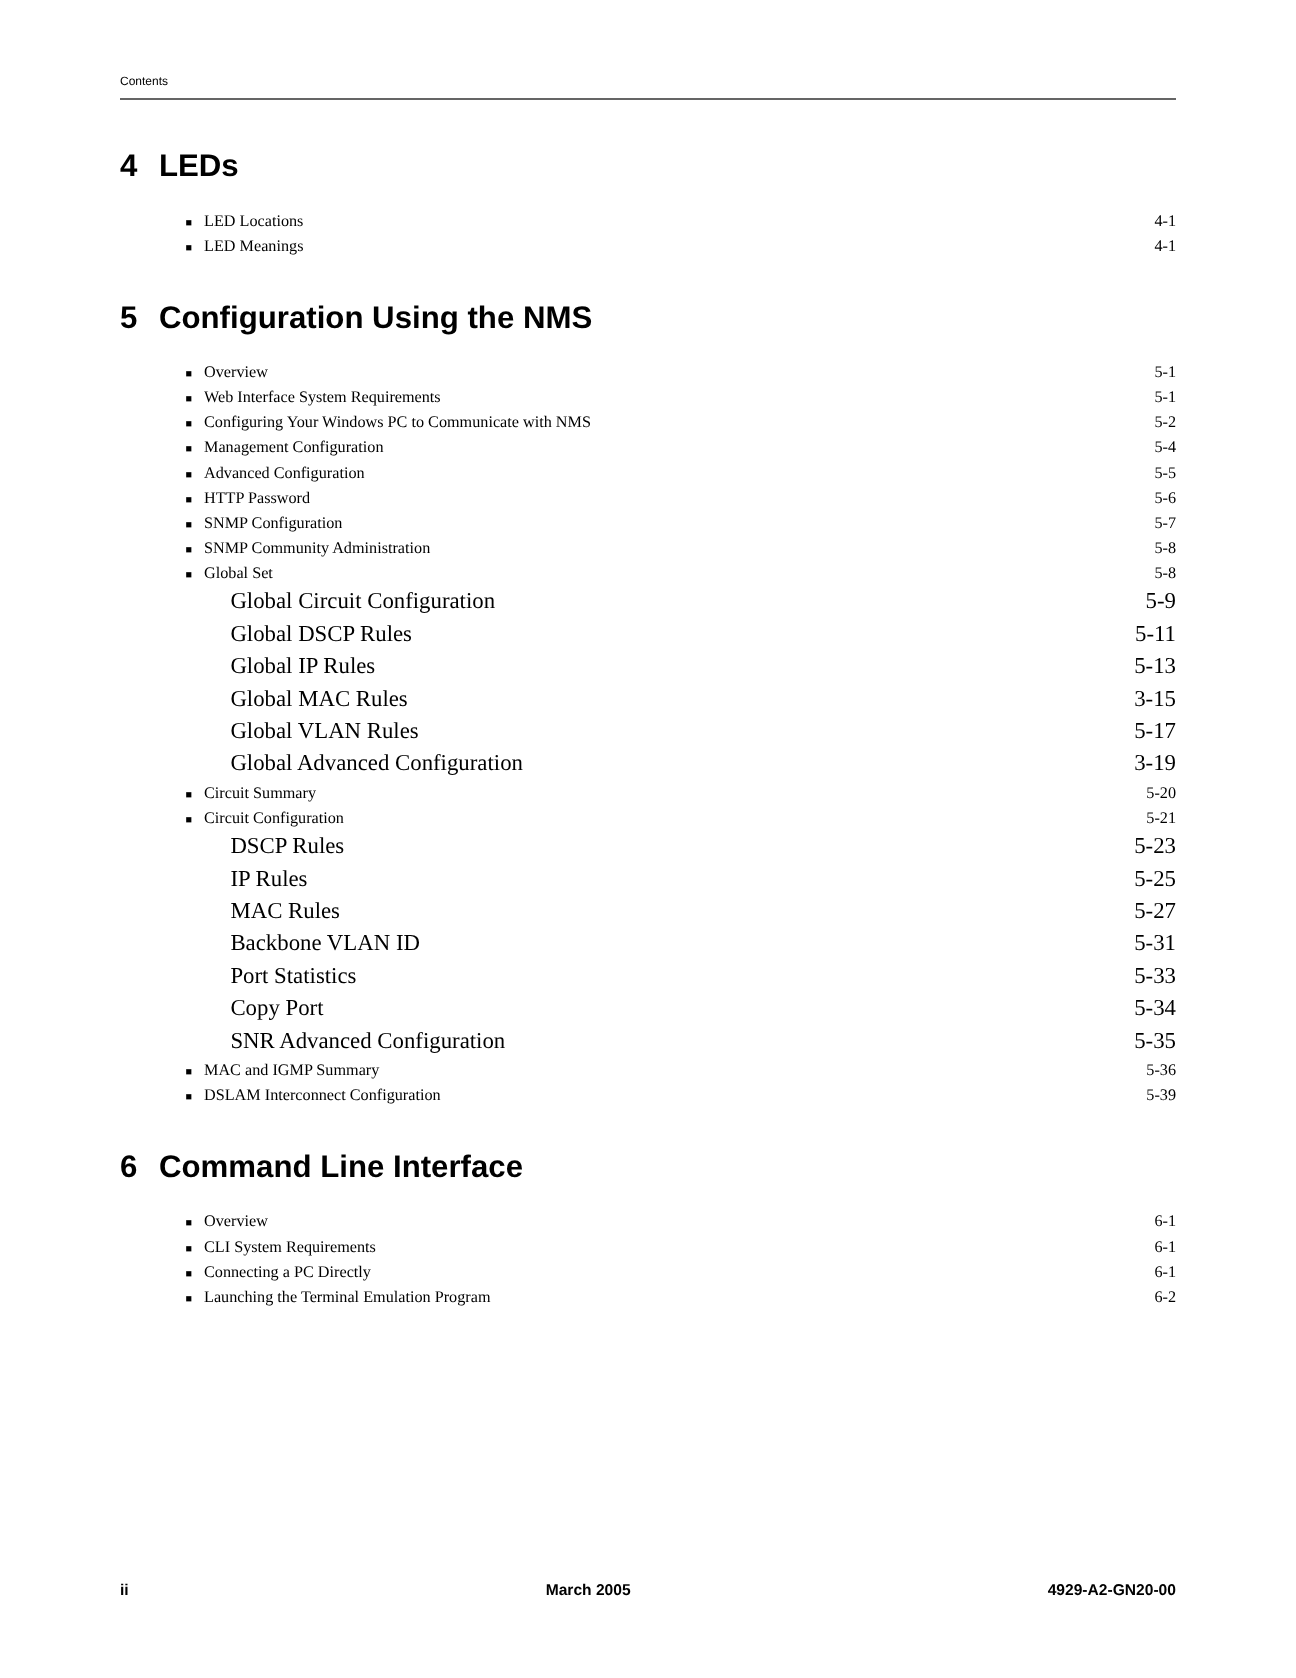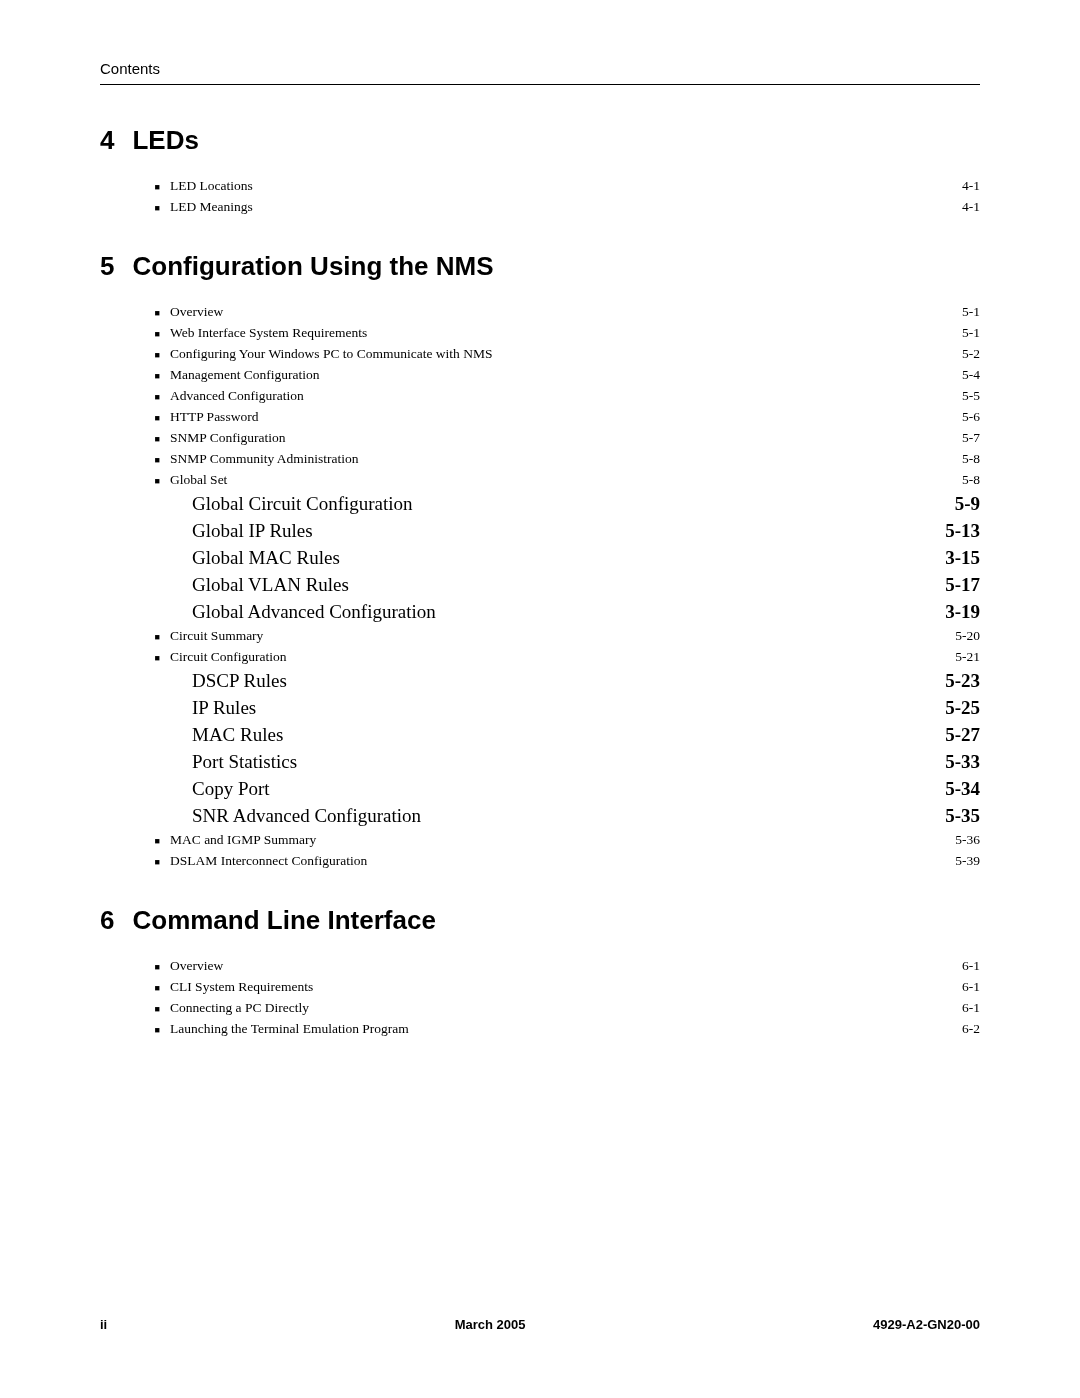--- a/index.html
+++ b/index.html
@@ -25,21 +25,21 @@
       position: relative;
     }
 
     .header-bar {
       border-bottom: 1px solid #000;
       padding-bottom: 6px;
       margin-bottom: 40px;
     }
 
     .header-label {
-      font-size: 15px;
+      font-size: 10px;
       font-family: Arial, sans-serif;
       text-align: center;
     }
 
     .chapter-title {
       font-size: 26px;
       font-weight: bold;
       font-family: Arial, sans-serif;
       margin-bottom: 22px;
       margin-top: 10px;
@@ -132,21 +132,20 @@
       overflow: hidden;
       width: 100%;
       font-size: 13.5px;
       line-height: 1.4;
     }
 
     .toc-sub-item-page {
       flex-shrink: 0;
       text-align: right;
       min-width: 40px;
-      font-weight: bold;
     }
 
     .footer {
       position: absolute;
       bottom: 66px;
       left: 100px;
       right: 100px;
       display: flex;
       justify-content: space-between;
       align-items: center;
@@ -238,20 +237,25 @@
             <span class="toc-item-label">Global Set</span>
             <span class="toc-item-dots"></span>
             <span class="toc-item-page">5-8</span>
           </div>
           <div class="toc-sub-item">
             <span class="toc-sub-item-label">Global Circuit Configuration</span>
             <span class="toc-sub-item-dots"></span>
             <span class="toc-sub-item-page">5-9</span>
           </div>
           <div class="toc-sub-item">
+            <span class="toc-sub-item-label">Global DSCP Rules</span>
+            <span class="toc-sub-item-dots"></span>
+            <span class="toc-sub-item-page">5-11</span>
+          </div>
+          <div class="toc-sub-item">
             <span class="toc-sub-item-label">Global IP Rules</span>
             <span class="toc-sub-item-dots"></span>
             <span class="toc-sub-item-page">5-13</span>
           </div>
           <div class="toc-sub-item">
             <span class="toc-sub-item-label">Global MAC Rules</span>
             <span class="toc-sub-item-dots"></span>
             <span class="toc-sub-item-page">3-15</span>
           </div>
           <div class="toc-sub-item">
@@ -283,20 +287,25 @@
           </div>
           <div class="toc-sub-item">
             <span class="toc-sub-item-label">IP Rules</span>
             <span class="toc-sub-item-dots"></span>
             <span class="toc-sub-item-page">5-25</span>
           </div>
           <div class="toc-sub-item">
             <span class="toc-sub-item-label">MAC Rules</span>
             <span class="toc-sub-item-dots"></span>
             <span class="toc-sub-item-page">5-27</span>
+          </div>
+          <div class="toc-sub-item">
+            <span class="toc-sub-item-label">Backbone VLAN ID</span>
+            <span class="toc-sub-item-dots"></span>
+            <span class="toc-sub-item-page">5-31</span>
           </div>
           <div class="toc-sub-item">
             <span class="toc-sub-item-label">Port Statistics</span>
             <span class="toc-sub-item-dots"></span>
             <span class="toc-sub-item-page">5-33</span>
           </div>
           <div class="toc-sub-item">
             <span class="toc-sub-item-label">Copy Port</span>
             <span class="toc-sub-item-dots"></span>
             <span class="toc-sub-item-page">5-34</span>

